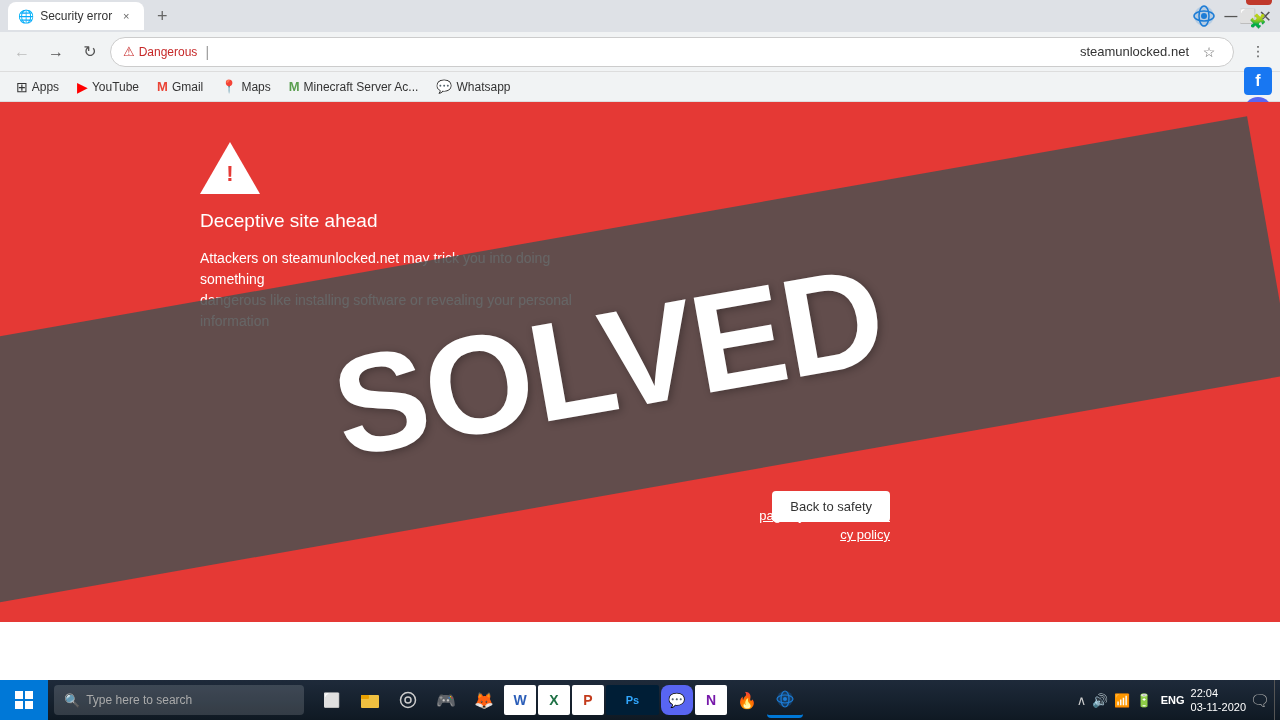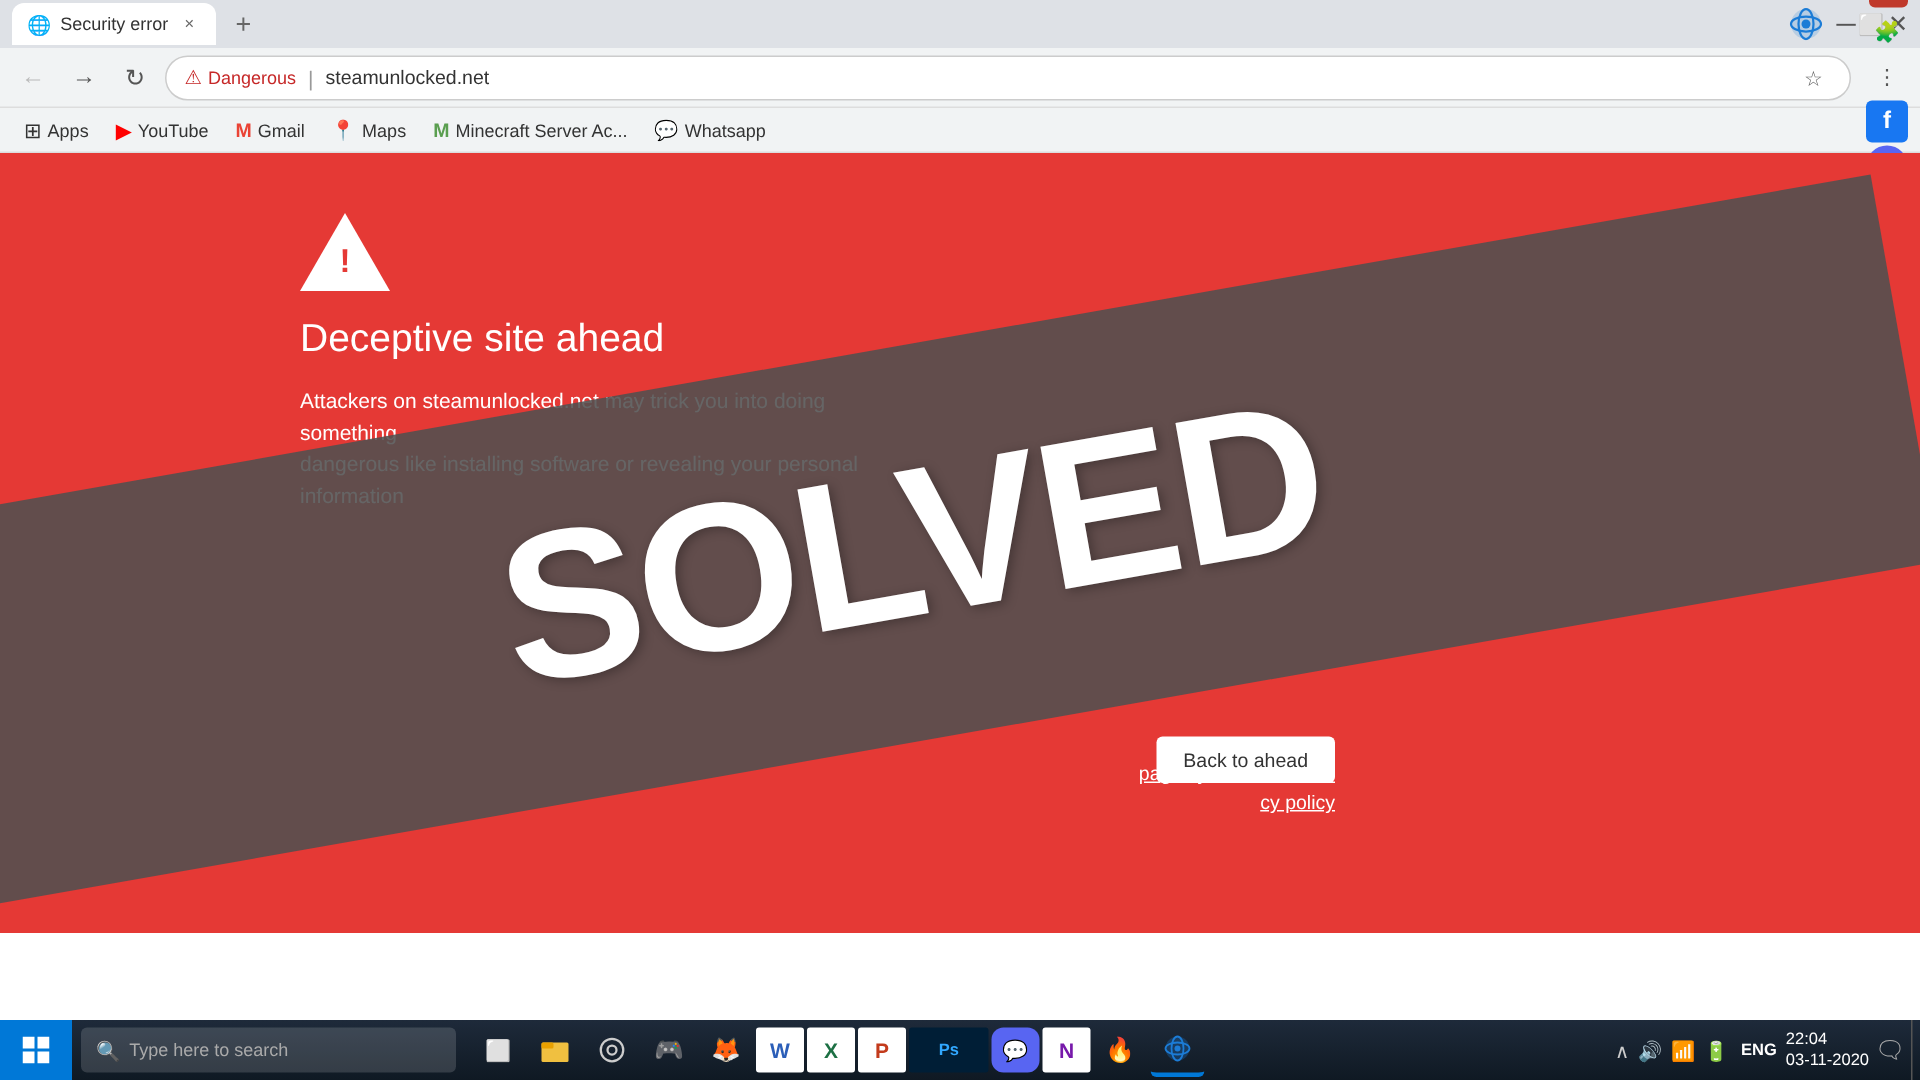--- a/index.html
+++ b/index.html
@@ -51,21 +51,21 @@
       flex: 1; display: flex; align-items: center;
       background: #fff; border: 1px solid #ccc; border-radius: 20px;
       height: 30px; padding: 0 12px; gap: 8px;
     }
     .dangerous-badge {
       display: flex; align-items: center; gap: 4px;
       font-size: 12px; color: #c62828; font-weight: 500;
     }
     .dangerous-icon { font-size: 13px; }
     .address-separator { color: #999; font-size: 14px; }
-    .address-url { font-size: 13px; color: #333; flex: 1; }
+    .address-url { font-size: 13px; color: #333; flex: 1; text-align: right; }
     .address-right { display: flex; align-items: center; gap: 4px; }
     .addr-icon-btn {
       background: none; border: none; cursor: pointer;
       width: 24px; height: 24px; border-radius: 50%;
       display: flex; align-items: center; justify-content: center;
       font-size: 14px; color: #666;
     }
     .nav-right-icons { display: flex; align-items: flex-end; gap: 2px; flex-direction: column; }
     .nav-icon-btn {
       width: 28px; height: 28px; border-radius: 50%;
@@ -110,21 +110,21 @@
       border-bottom: 52px solid white;
       position: absolute;
     }
     .warning-exclaim {
       position: relative; z-index: 1;
       font-size: 22px; font-weight: bold; color: #e53935;
       margin-top: 12px;
     }
 
     .page-heading {
-      font-size: 26px; color: #fff; font-weight: 400;
+      font-size: 19px; color: #fff; font-weight: 400;
       margin-bottom: 16px;
     }
 
     .page-text {
       color: #fff; font-size: 14px; line-height: 1.5;
       max-width: 400px;
     }
 
     .back-safety-btn {
       background: #fff; color: #333; border: none;
@@ -301,21 +301,21 @@
     </div>
     <div class="page-heading">Deceptive site ahead</div>
     <div class="page-text">
       <div>Attackers on steamunlocked.net may trick you into doing something</div>
       <div>dangerous like installing software or revealing your personal information</div>
     </div>
     <div style="position:absolute;right:390px;bottom:80px;display:flex;flex-direction:column;align-items:flex-end;gap:4px;">
       <a href="#" style="color:#fff;font-size:13px;">pages you visit. limited</a>
       <a href="#" style="color:#fff;font-size:13px;">cy policy</a>
     </div>
-    <button class="back-safety-btn">Back to ahead</button>
+    <button class="back-safety-btn">Back to safety</button>
 
     <div class="solved-overlay">
       <div class="solved-banner">
         <span class="solved-text">SOLVED</span>
       </div>
     </div>
   </div>
 
   <div class="taskbar">
 

